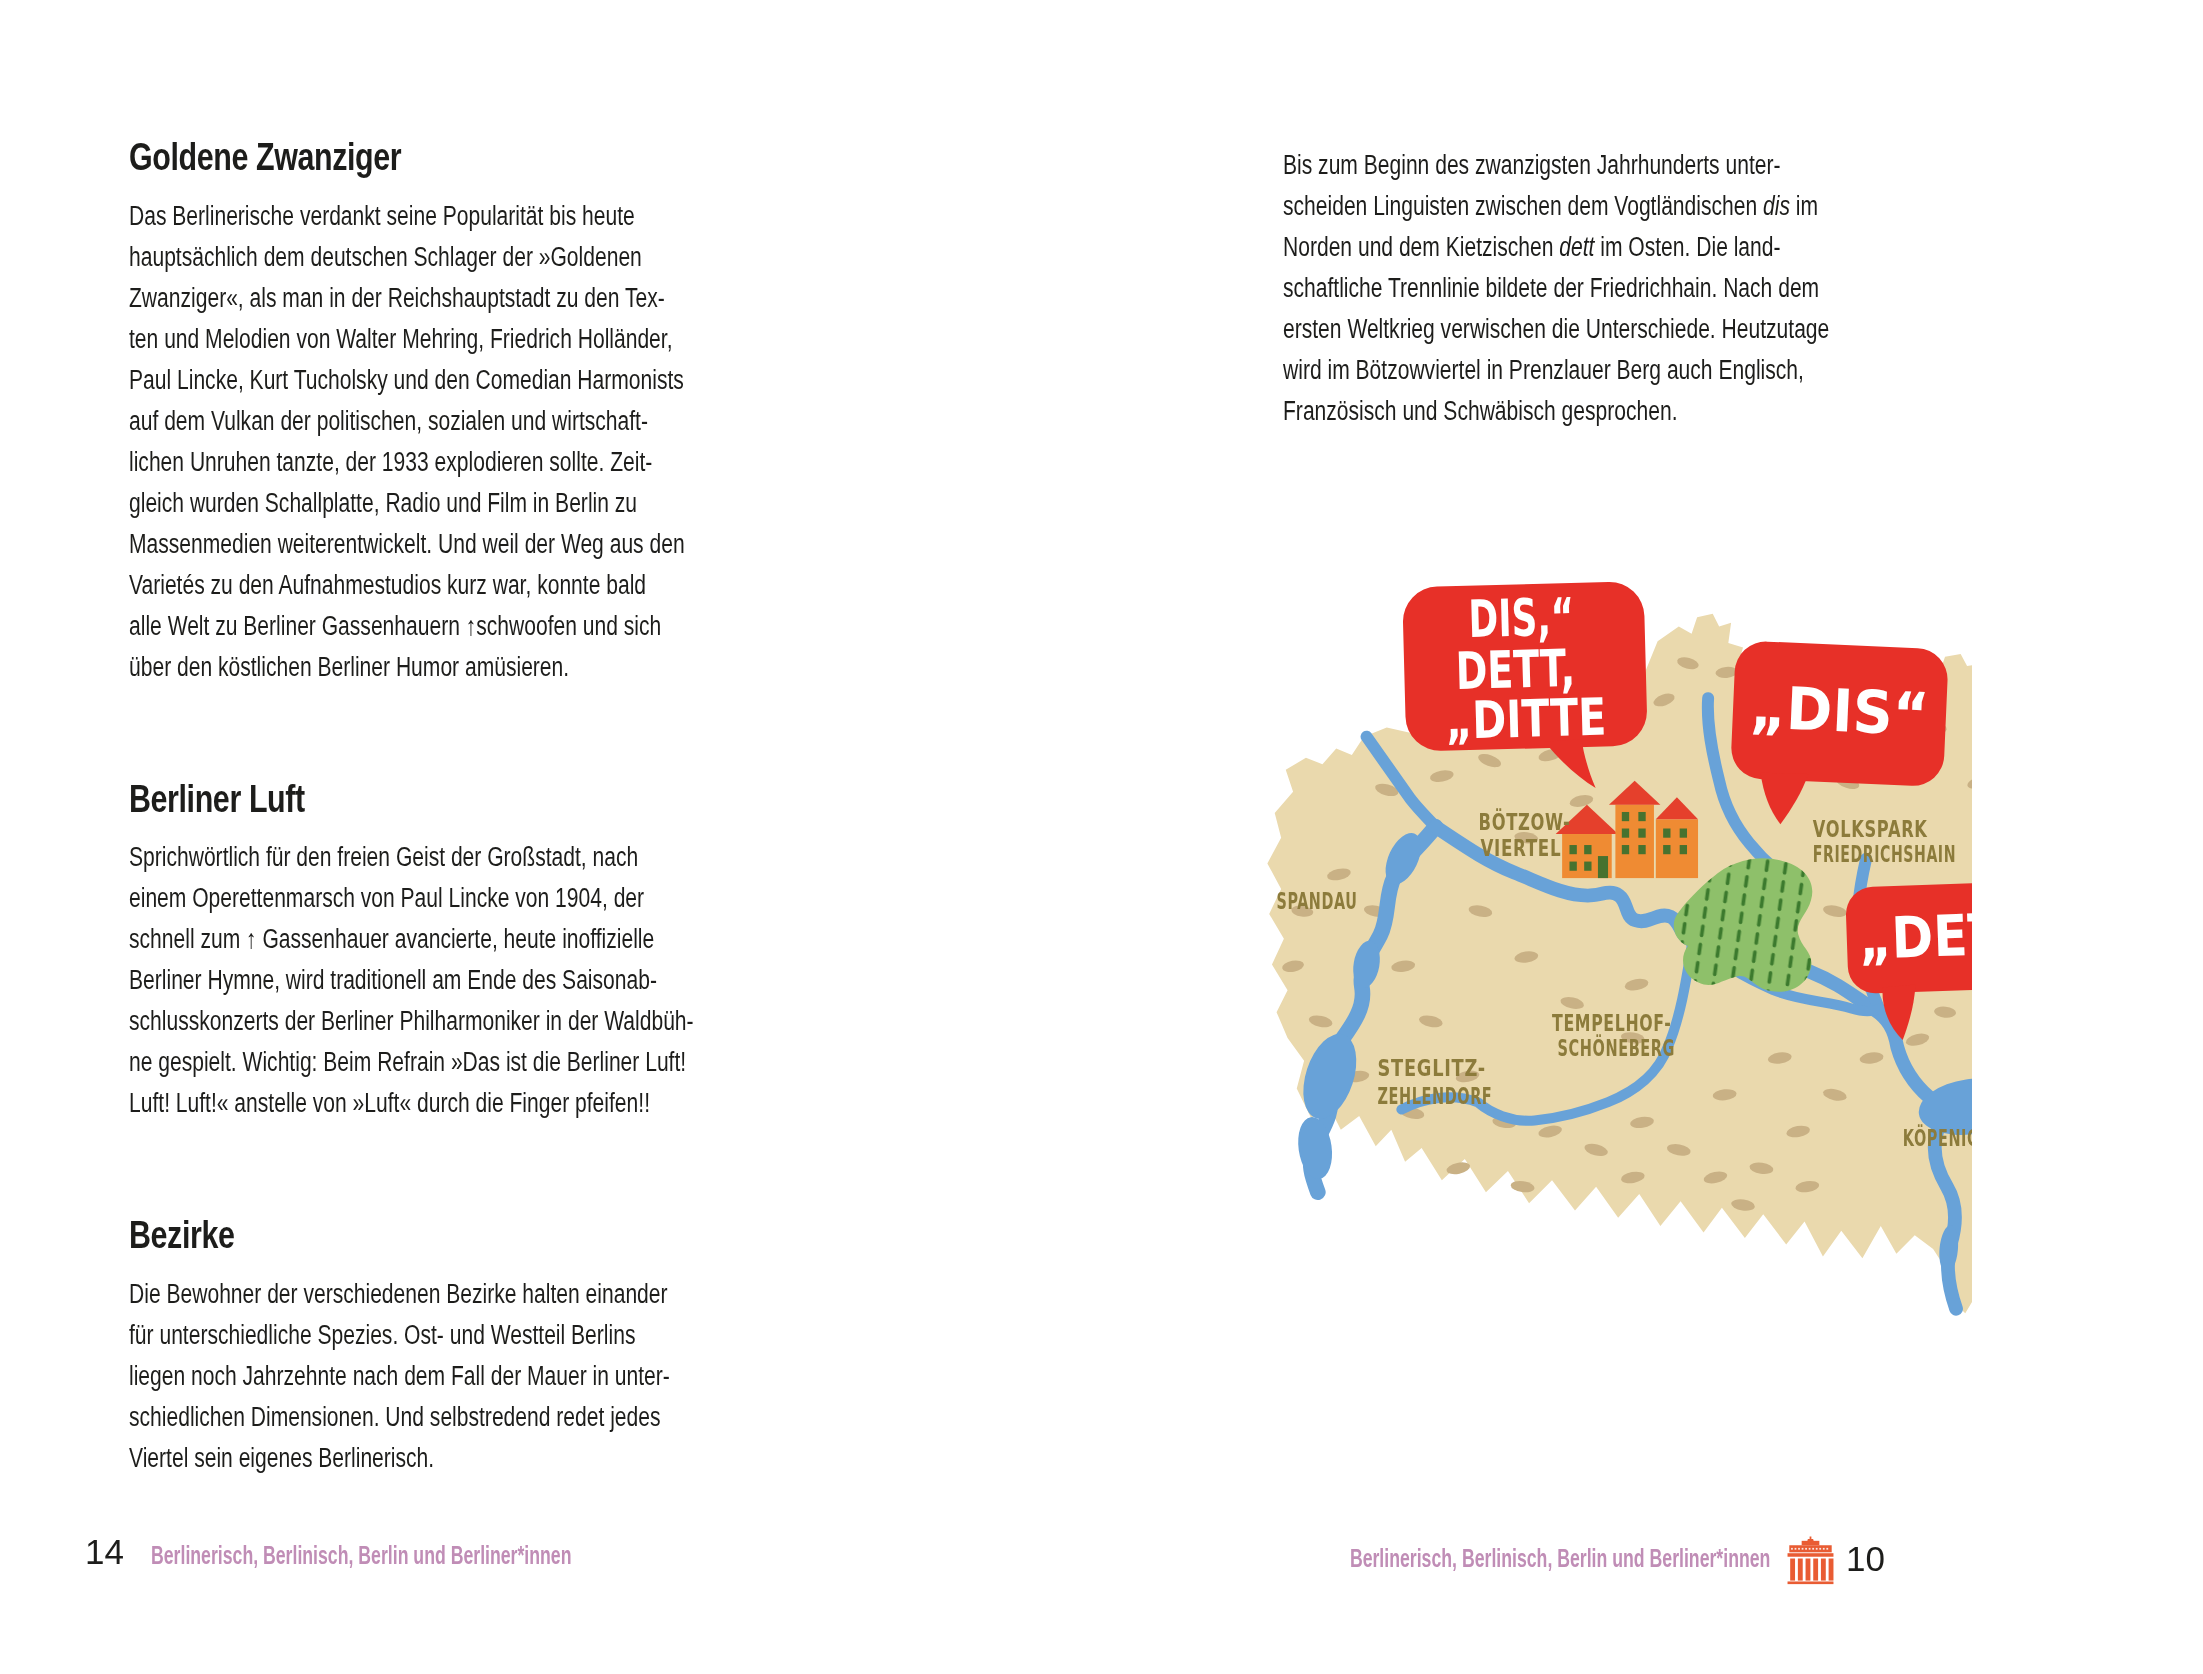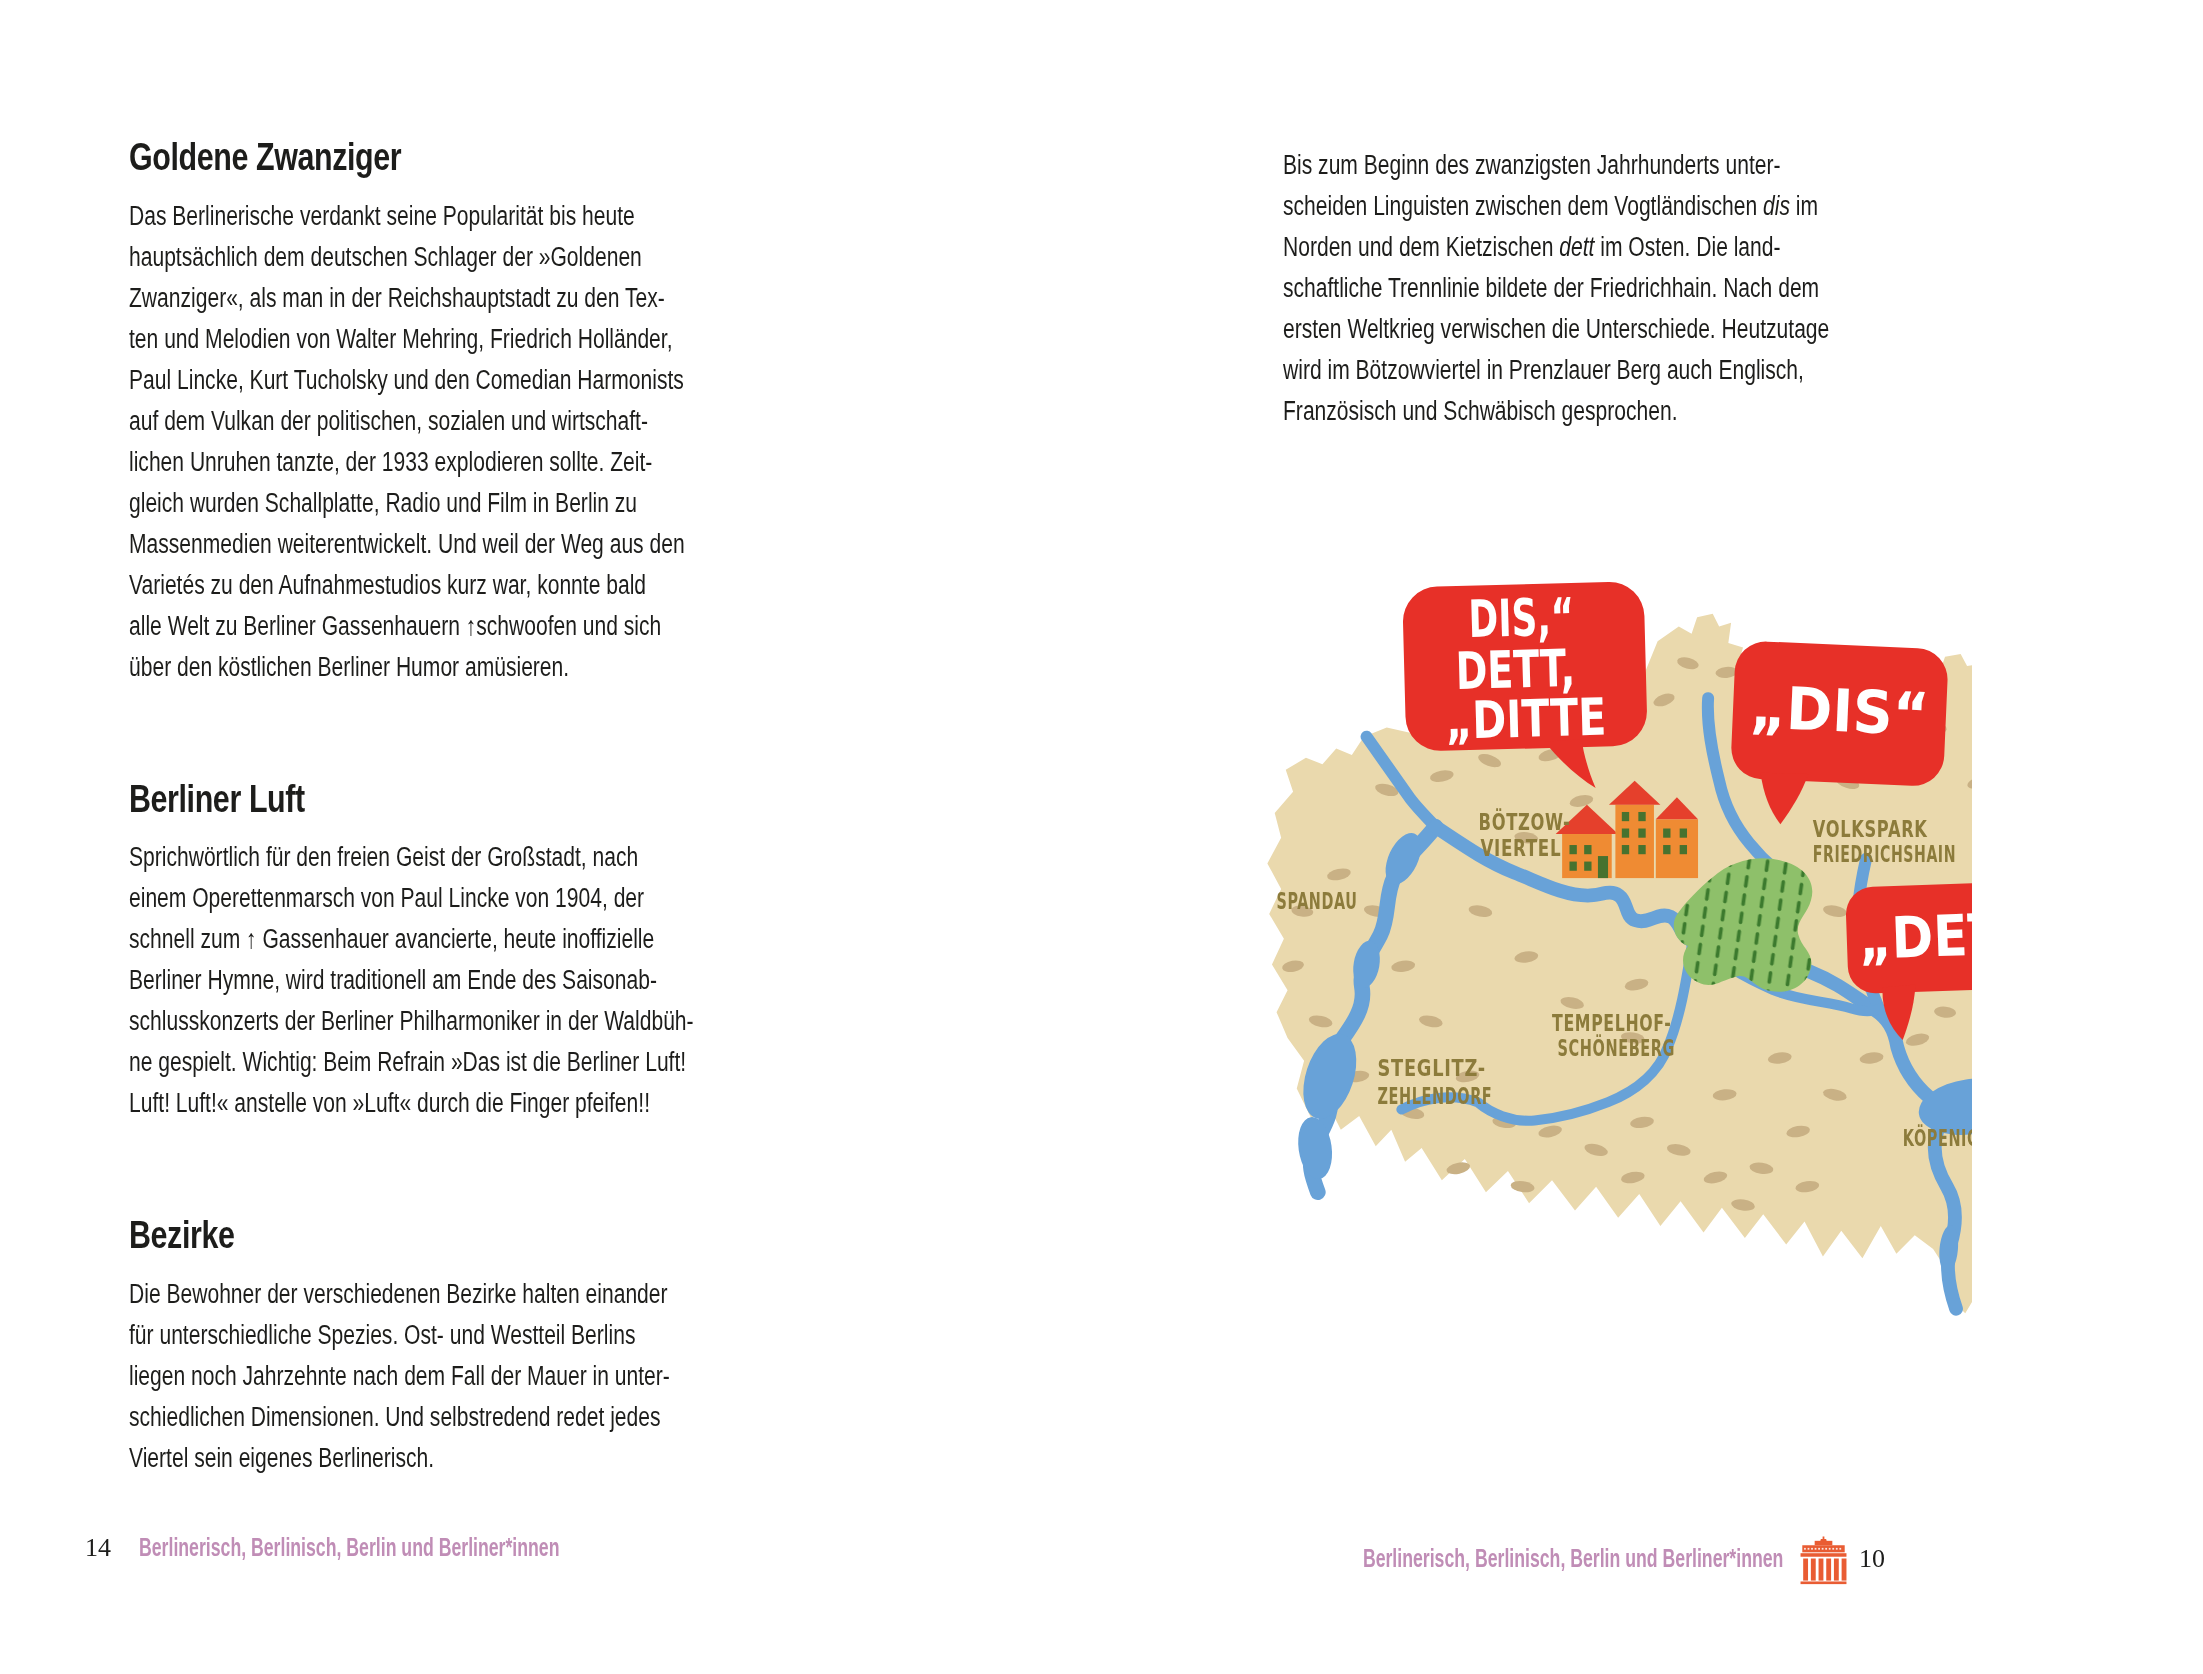--- a/index.html
+++ b/index.html
@@ -5,21 +5,21 @@
   html,body{margin:0;padding:0;background:#ffffff;}
   .page{position:relative;width:1972px;height:1674px;background:#ffffff;overflow:hidden;
         font-family:"Liberation Sans",sans-serif;color:#1d1d1b;}
   
   .col{position:absolute;transform:scale(0.78,1);transform-origin:0 0;}
   .col h2{font-size:39px;line-height:48px;font-weight:700;margin:87px 0 14.7px 0;letter-spacing:-0.5px;}
   .col h2.first{margin-top:0;}
   .col p{font-size:27px;line-height:41px;margin:13px 0 0 0;white-space:pre;}
   .col p em{font-style:italic;}
   .footer{position:absolute;top:1532px;display:flex;align-items:baseline;}
-  .pagenum{font-family:Liberation Serif, serif;font-size:26px;color:#1d1d1b;}
+  .pagenum{font-family:Liberation Sans, sans-serif;font-size:35px;color:#1d1d1b;}
   .runtitle{font-size:26px;font-weight:700;transform:scale(0.68,1);transform-origin:0 0;white-space:nowrap;}
   .footer-right{right:87px;align-items:center;}
   .footer-right .runtitle{transform-origin:100% 50%;}
   .gate{width:53px;height:53px;margin:0 9.2px 0 13px;flex:0 0 auto;}
   .map{position:absolute;left:1249px;top:395px;width:955px;height:1047px;}
   .map text{font-family:"DejaVu Sans",sans-serif;font-weight:bold;}
   .district{letter-spacing:1px;font-size:25px;}
   .bubble-text{fill:#ffffff;}
 </style>
 </head>

